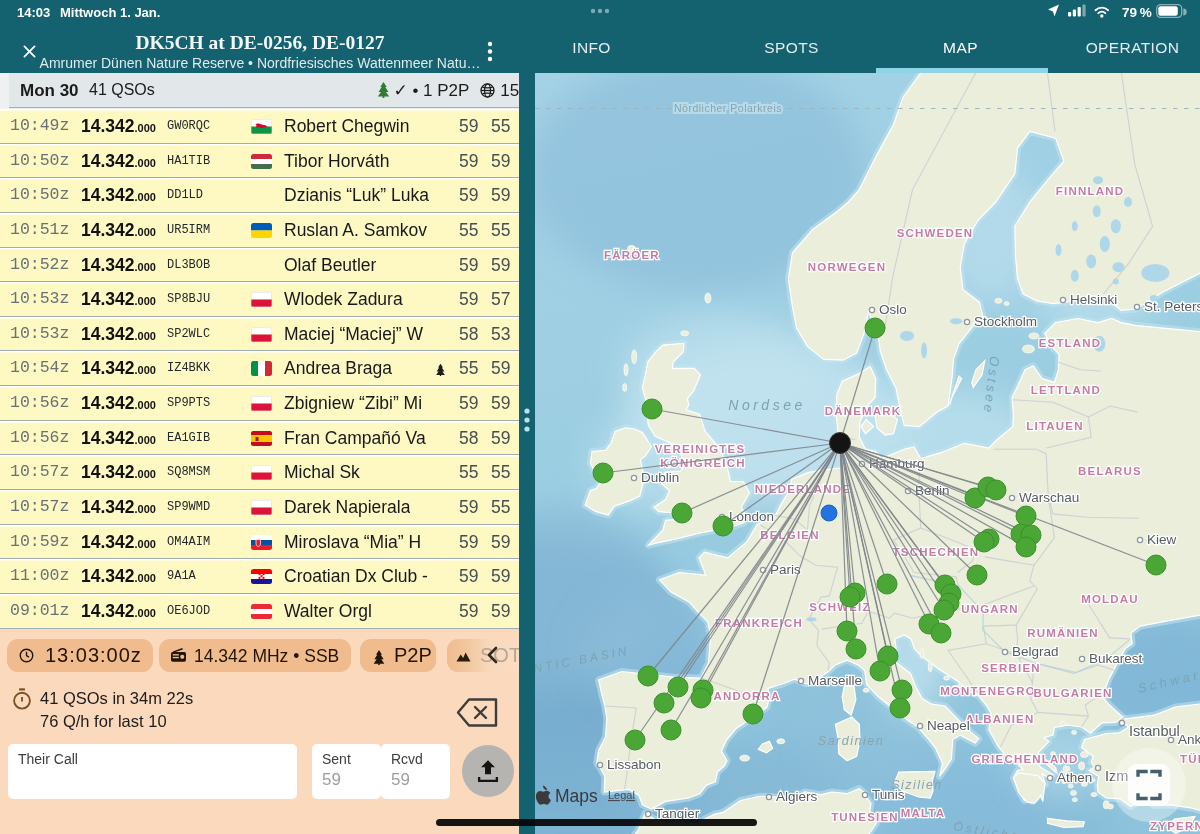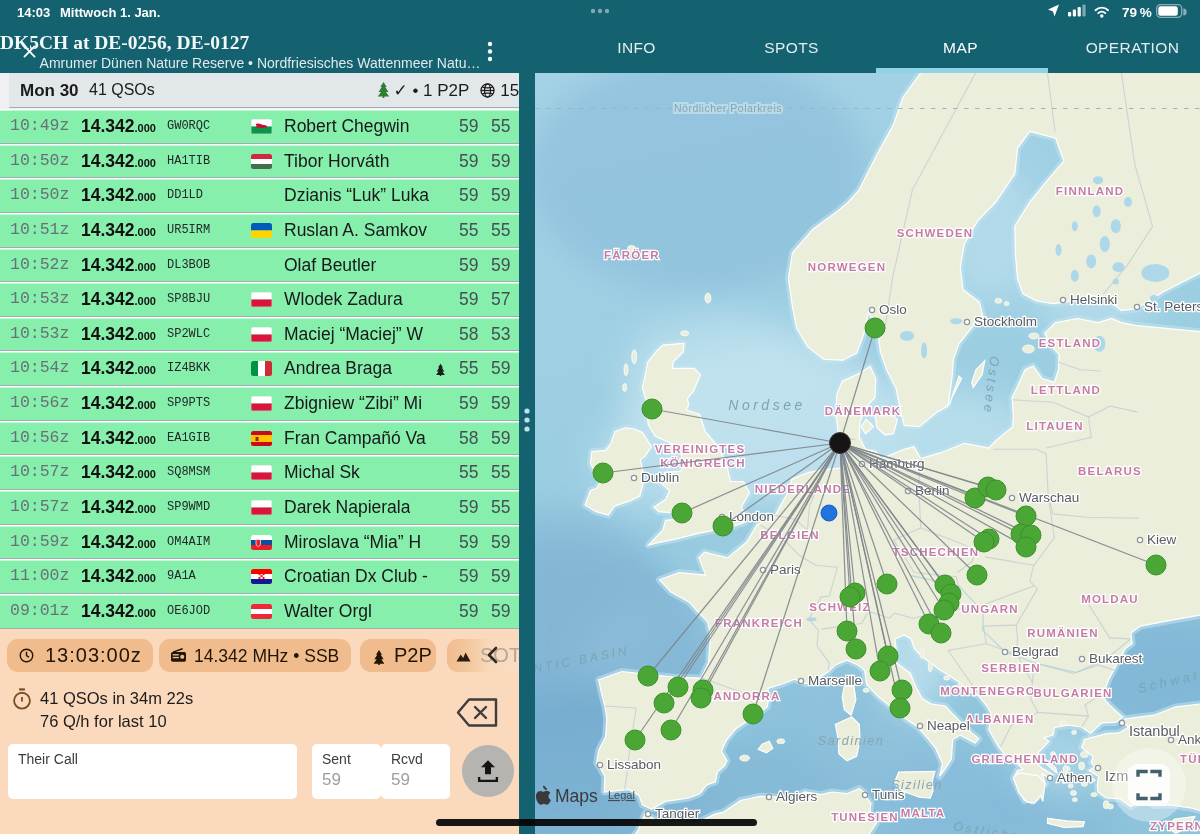--- a/index.html
+++ b/index.html
@@ -2,30 +2,30 @@
 <html><head><meta charset="utf-8">
 <style>
 * { margin:0; padding:0; box-sizing:border-box; -webkit-font-smoothing:antialiased; }
 html,body { width:1200px; height:834px; overflow:hidden; background:#14616f; font-family:"Liberation Sans",sans-serif; }
 #stage { position:relative; width:1200px; height:834px; }
 #statusbar { position:absolute; left:0; top:0; width:1200px; height:25px; color:#fff; }
 #statusbar .t1 { position:absolute; left:17px; top:5px; font-size:13px; font-weight:bold; }
 #statusbar .t2 { position:absolute; left:60px; top:5px; font-size:13px; font-weight:bold; }
 #statusbar .pct { position:absolute; left:1122px; top:5px; font-size:13.5px; font-weight:bold; }
 #header { position:absolute; left:0; top:25px; width:1200px; height:48px; }
-#title { position:absolute; left:0; top:7px; width:520px; color:#f2f7f7; font-family:"Liberation Serif",serif; font-weight:bold; font-size:19.5px; }
+#title { position:absolute; left:0; top:7px; width:520px; text-align:center; color:#f2f7f7; font-family:"Liberation Serif",serif; font-weight:bold; font-size:19.5px; }
 #subtitle { position:absolute; left:0; top:30px; width:520px; text-align:center; color:#dfeaec; font-size:14px; }
 .tab { position:absolute; top:14px; width:171px; text-align:center; color:#e4edef; font-size:15.5px; letter-spacing:0.4px; }
 #tabline { position:absolute; left:876px; top:43px; width:172px; height:5px; background:#8fd3e6; }
 #panel { position:absolute; left:0; top:73px; width:519px; height:556px; background:#eef0f1; }
 #thead { position:absolute; left:9px; top:0; width:519px; height:35px; background:#e2e7e9; border-bottom:1px solid #9fadb3; }
 #thead .d { position:absolute; left:11px; top:8px; font-size:17px; font-weight:bold; color:#1b1b1b; }
 #thead .q { position:absolute; left:80px; top:8px; font-size:16px; color:#1b1b1b; }
 #thead .ric { position:absolute; left:366px; top:7px; font-size:17px; color:#1b1b1b; }
-.row { position:relative; height:34.65px; background:#86efac; border-bottom:1px solid #9fadb3; box-shadow: inset 0 1.5px 0 #ffffff; }
+.row { position:relative; height:34.65px; background:#fef9c3; border-bottom:1px solid #9fadb3; box-shadow: inset 0 1.5px 0 #ffffff; }
 .row > div { position:absolute; top:0; line-height:34px; }
 .tm { left:10px; font-family:"Liberation Mono",monospace; font-size:16.5px; color:#677176; }
 .fq { left:81px; font-size:17.5px; font-weight:bold; color:#111; }
 .fq span { font-size:11px; }
 .cs { left:167px; font-family:"Liberation Mono",monospace; font-size:12px; color:#22282b; }
 .fl { left:251px; top:10px !important; }
 .nm { left:284px; font-size:17.5px; color:#17191b; white-space:nowrap; max-width:160px; overflow:hidden; }
 .rtree { left:434px; top:1px !important; }
 .r1 { left:459px; font-size:17.5px; color:#454f54; }
 .r2 { left:491px; font-size:17.5px; color:#454f54; }
@@ -75,21 +75,21 @@
           <line x1="16" y1="2" x2="2" y2="16"></line>
         </g>
       </svg>
   <div id="title">DK5CH at DE-0256, DE-0127</div>
   <div id="subtitle">Amrumer Dünen Nature Reserve • Nordfriesisches Wattenmeer Natu…</div>
   <svg width="6" height="22" style="position:absolute;left:487px;top:16px">
         <circle cx="3" cy="3" r="2.2" fill="#fff"></circle>
         <circle cx="3" cy="10.5" r="2.2" fill="#fff"></circle>
         <circle cx="3" cy="18" r="2.2" fill="#fff"></circle>
       </svg>
-  <div class="tab" style="left:551px">INFO</div>
+  <div class="tab" style="left:506px">INFO</div>
   <div class="tab" style="left:706px">SPOTS</div>
   <div class="tab" style="left:875px;color:#fff">MAP</div>
   <div class="tab" style="left:1047px">OPERATION</div>
   <div id="tabline"></div>
 </div>
 <div id="panel">
   <div id="thead">
     <div class="d">Mon 30</div>
         <div class="q">41 QSOs</div>
     <div class="ric"><svg width="17" height="17" viewBox="0 0 24 24" style="display:inline-block;vertical-align:-2px">

